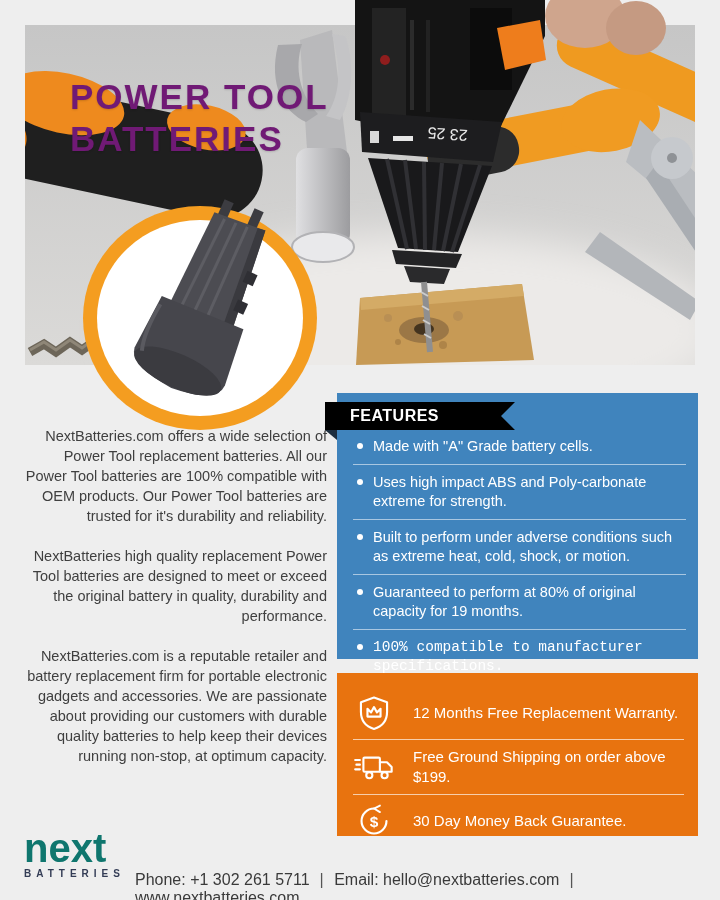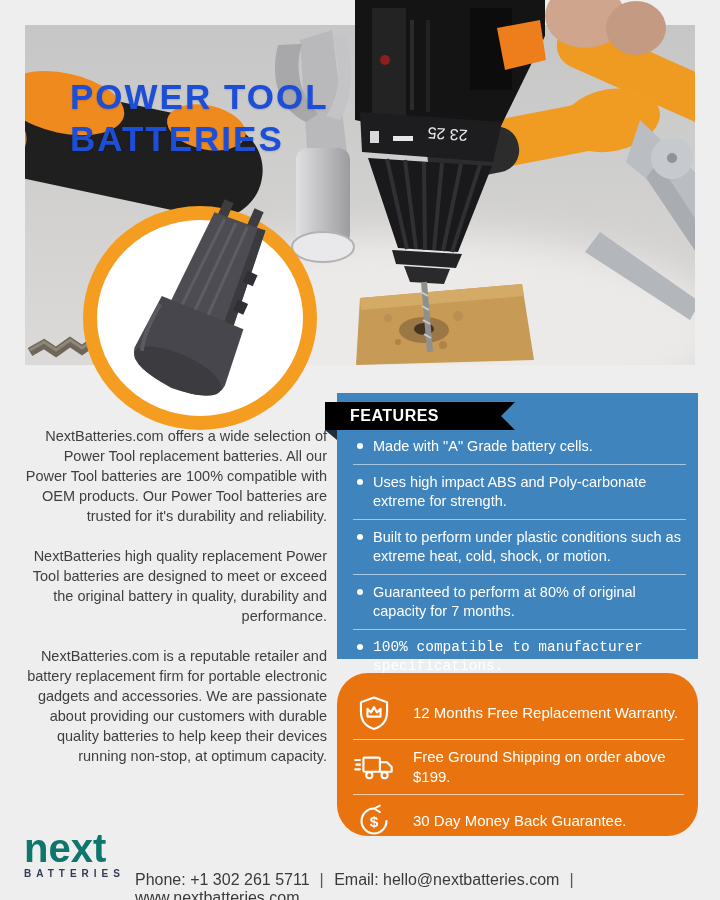--- a/index.html
+++ b/index.html
@@ -1,21 +1,21 @@
 <!DOCTYPE html>
 <html><head>
 <meta charset="utf-8">
 <style>
   html,body{margin:0;padding:0;}
   body{font-family:"Liberation Sans",sans-serif;background:#eeeeee;}
   .page{position:relative;width:720px;height:900px;background:#eeeeee;overflow:hidden;}
 
   
   .hero-svg{position:absolute;left:0;top:0;}
-  .hero-title{position:absolute;left:70px;top:76px;color:#1d4ed8;font-weight:bold;
+  .hero-title{position:absolute;left:70px;top:76px;color:#701a75;font-weight:bold;
     font-size:35px;line-height:42px;letter-spacing:2px;text-shadow:0 1px 2px rgba(0,0,0,0.15);}
 
   
   .intro{position:absolute;left:25px;top:426px;width:302px;color:#3f3f3f;
     font-size:14.5px;line-height:20px;}
   .intro p{margin:0 0 20px 0;text-align:right;}
 
   
   .features-panel{position:absolute;left:337px;top:393px;width:361px;height:266px;
     background:#4084bd;box-sizing:border-box;padding:44px 12px 10px 16px;}
@@ -28,21 +28,21 @@
     margin:6px 10px 0 4px;}
   .features-ribbon{position:absolute;left:325px;top:402px;width:190px;height:28px;
     background:#000000;color:#ffffff;font-weight:bold;font-size:16px;letter-spacing:0.5px;
     line-height:28px;padding-left:25px;box-sizing:border-box;
     clip-path:polygon(0 0,100% 0,calc(100% - 14px) 50%,100% 100%,0 100%);}
   .ribbon-fold{position:absolute;left:325px;top:430px;width:12px;height:10px;
     background:#1d2e3f;clip-path:polygon(0 0,100% 0,100% 100%);}
 
   
   .benefits-panel{position:absolute;left:337px;top:673px;width:361px;height:163px;
-    background:#e8730f;box-sizing:border-box;padding:14px 14px 10px 16px;border-radius:31px;}
+    background:#e8730f;box-sizing:border-box;padding:14px 14px 10px 16px;}
   .benefit-row{display:flex;align-items:center;color:#ffffff;font-size:15px;line-height:20px;
     padding:7px 0;border-bottom:1px solid rgba(255,255,255,0.65);}
   .benefit-row:last-child{border-bottom:none;}
   .benefit-icon{flex:0 0 42px;margin-right:18px;display:flex;align-items:center;justify-content:center;}
   .benefit-text{flex:1;}
 
   
   .footer-logo{position:absolute;left:24px;top:831px;}
   .logo-top{color:#0f766e;font-size:40px;font-weight:bold;line-height:34px;letter-spacing:0px;}
   .logo-bottom{color:#333c55;font-size:10px;font-weight:bold;letter-spacing:5px;margin-top:3px;}
@@ -198,25 +198,25 @@
       <li>
         <span class="bullet-dot"></span>
         <span>Made with "A" Grade battery cells.</span>
       </li>
       <li>
         <span class="bullet-dot"></span>
         <span>Uses high impact ABS and Poly-carbonate extreme for strength.</span>
       </li>
       <li>
         <span class="bullet-dot"></span>
-        <span>Built to perform under plastic conditions such as extreme heat, cold, shock, or motion.</span>
-      </li>
-      <li>
-        <span class="bullet-dot"></span>
-        <span>Guaranteed to perform at 80% of original capacity for 7 months.</span>
+        <span>Built to perform under adverse conditions such as extreme heat, cold, shock, or motion.</span>
+      </li>
+      <li>
+        <span class="bullet-dot"></span>
+        <span>Guaranteed to perform at 80% of original capacity for 19 months.</span>
       </li>
       <li>
         <span class="bullet-dot"></span>
         <span>100% compatible to manufacturer specifications.</span>
       </li>
     </ul>
   </div>
   <div class="features-ribbon">FEATURES</div>
   <div class="ribbon-fold"></div>
 

